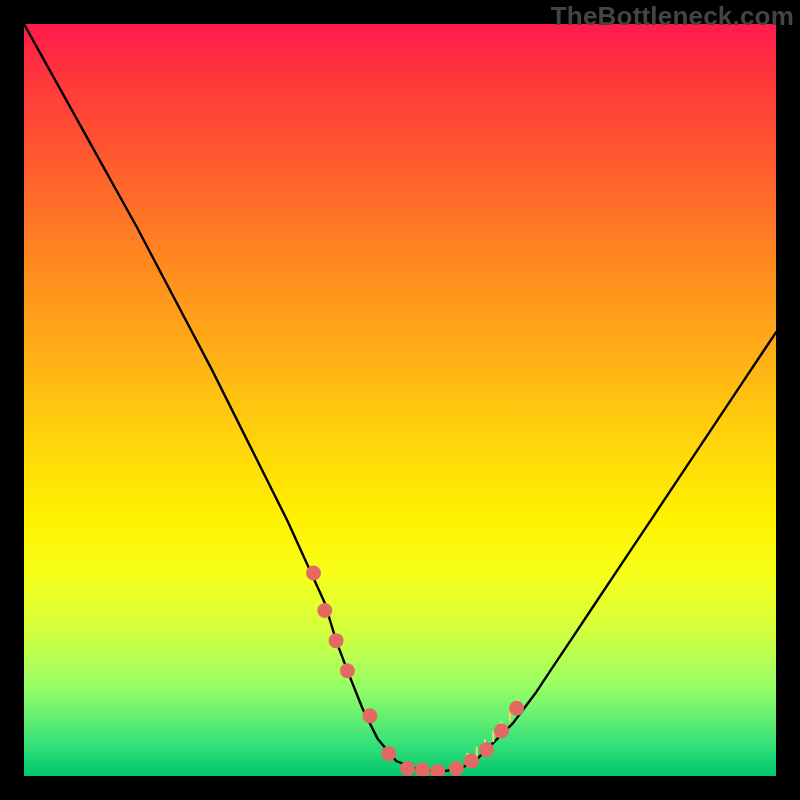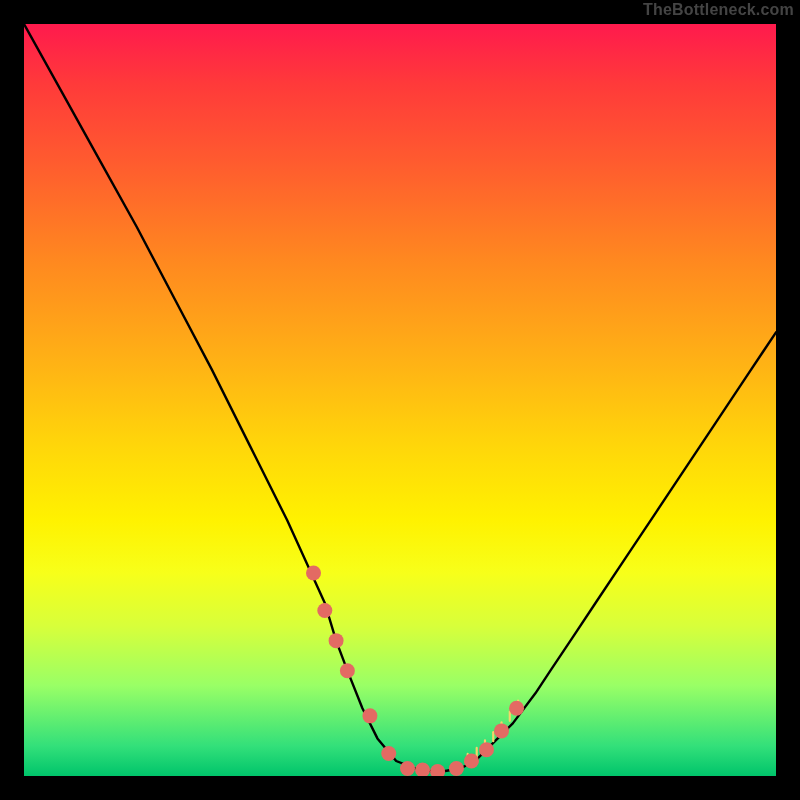--- a/index.html
+++ b/index.html
@@ -29,21 +29,21 @@
       #d8ff3a 80%,
       #99ff66 88%,
       #33e07a 96%,
       #00c46b 100%);
   }
   .watermark {
     position: absolute;
     top: 1px;
     right: 6px;
     color: #444;
-    font-size: 16px;
+    font-size: 26px;
     font-weight: 600;
     letter-spacing: 0.2px;
     font-family: Arial, Helvetica, sans-serif;
   }
   svg.plot {
     position: absolute;
     left: 0;
     top: 0;
     width: 752px;
     height: 752px;

